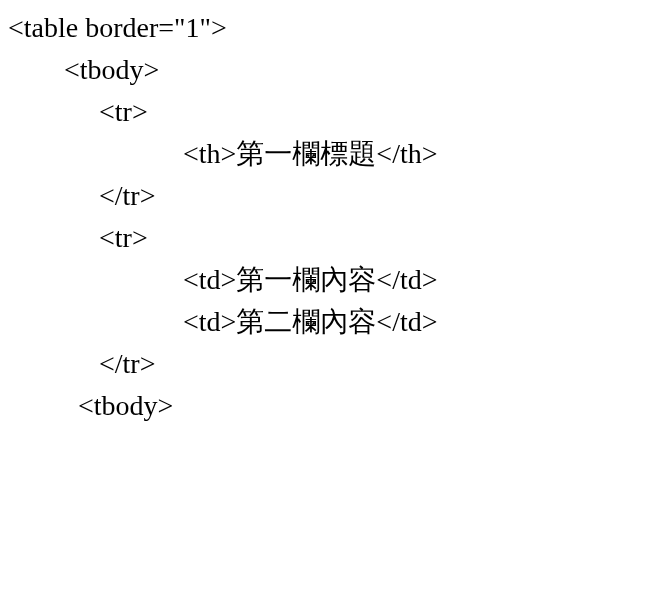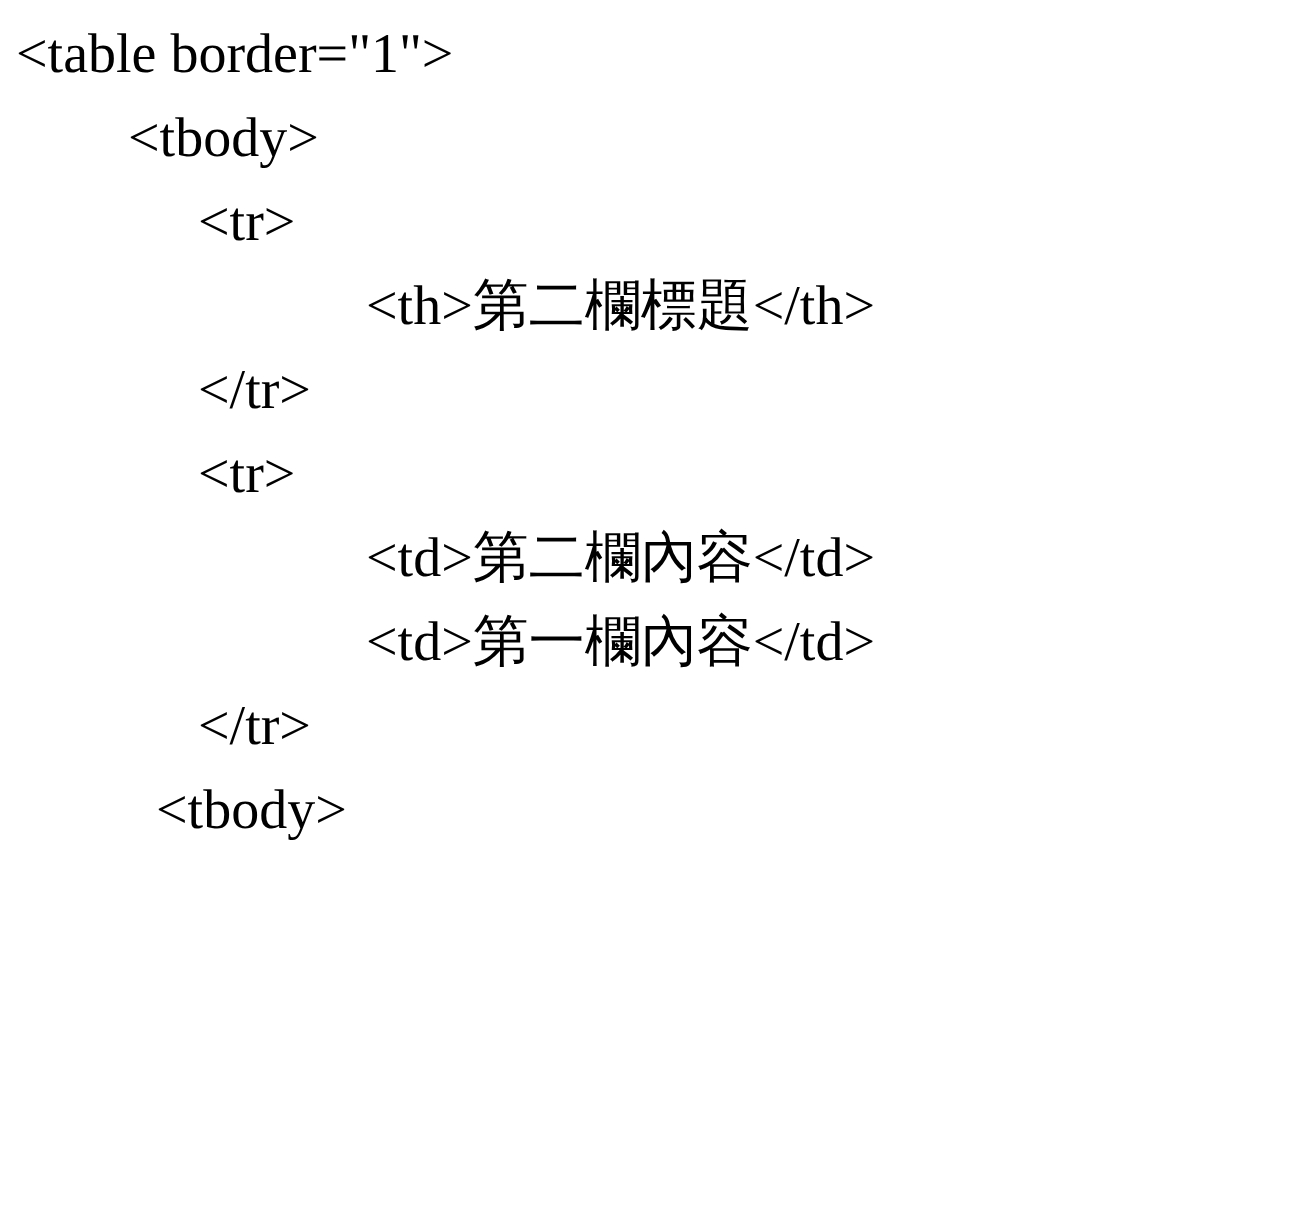--- a/index.html
+++ b/index.html
@@ -28,21 +28,21 @@
   }
 </style>
 </head>
 <body>
 
 <div class="screen">
   <div class="code-block">
     <div class="code-line">&lt;table border="1"&gt;</div>
     <div class="code-line">        &lt;tbody&gt;</div>
     <div class="code-line">             &lt;tr&gt;</div>
-    <div class="code-line">                         &lt;th&gt;第二欄標題&lt;/th&gt;</div>
+    <div class="code-line">                         &lt;th&gt;第一欄標題&lt;/th&gt;</div>
     <div class="code-line">             &lt;/tr&gt;</div>
     <div class="code-line">             &lt;tr&gt;</div>
+    <div class="code-line">                         &lt;td&gt;第一欄內容&lt;/td&gt;</div>
     <div class="code-line">                         &lt;td&gt;第二欄內容&lt;/td&gt;</div>
-    <div class="code-line">                         &lt;td&gt;第一欄內容&lt;/td&gt;</div>
     <div class="code-line">             &lt;/tr&gt;</div>
     <div class="code-line">          &lt;tbody&gt;</div>
   </div>
 </div>
 
 </body></html>

